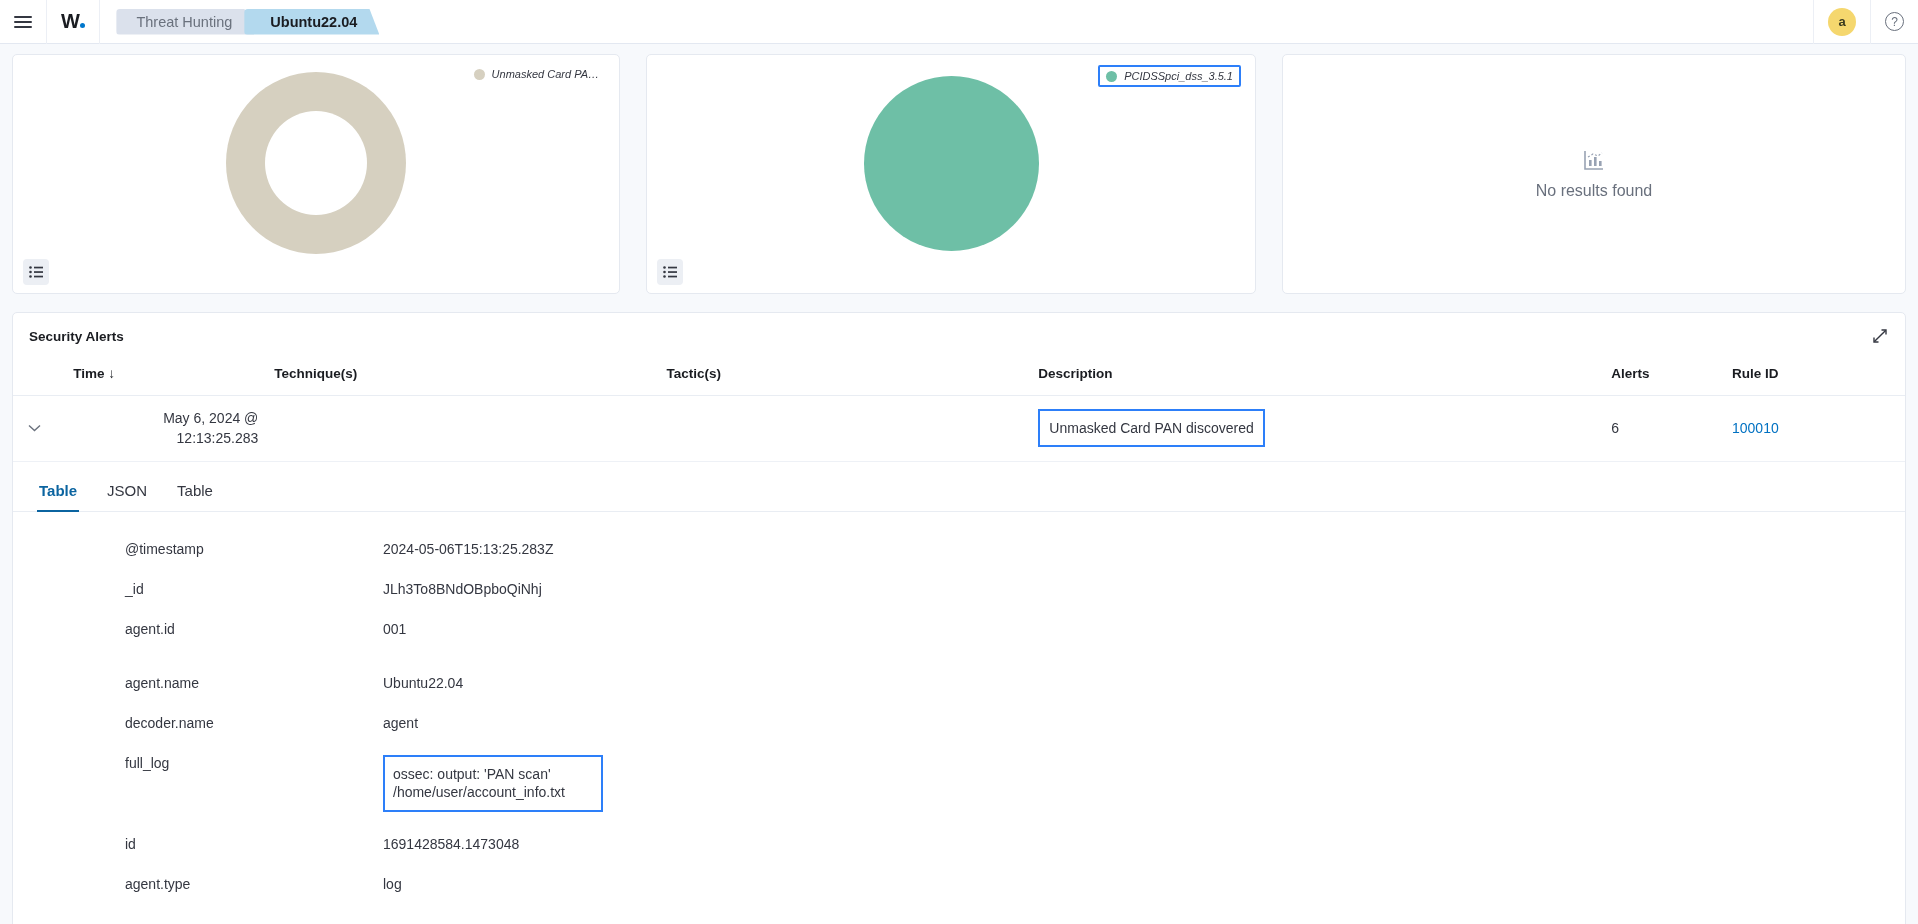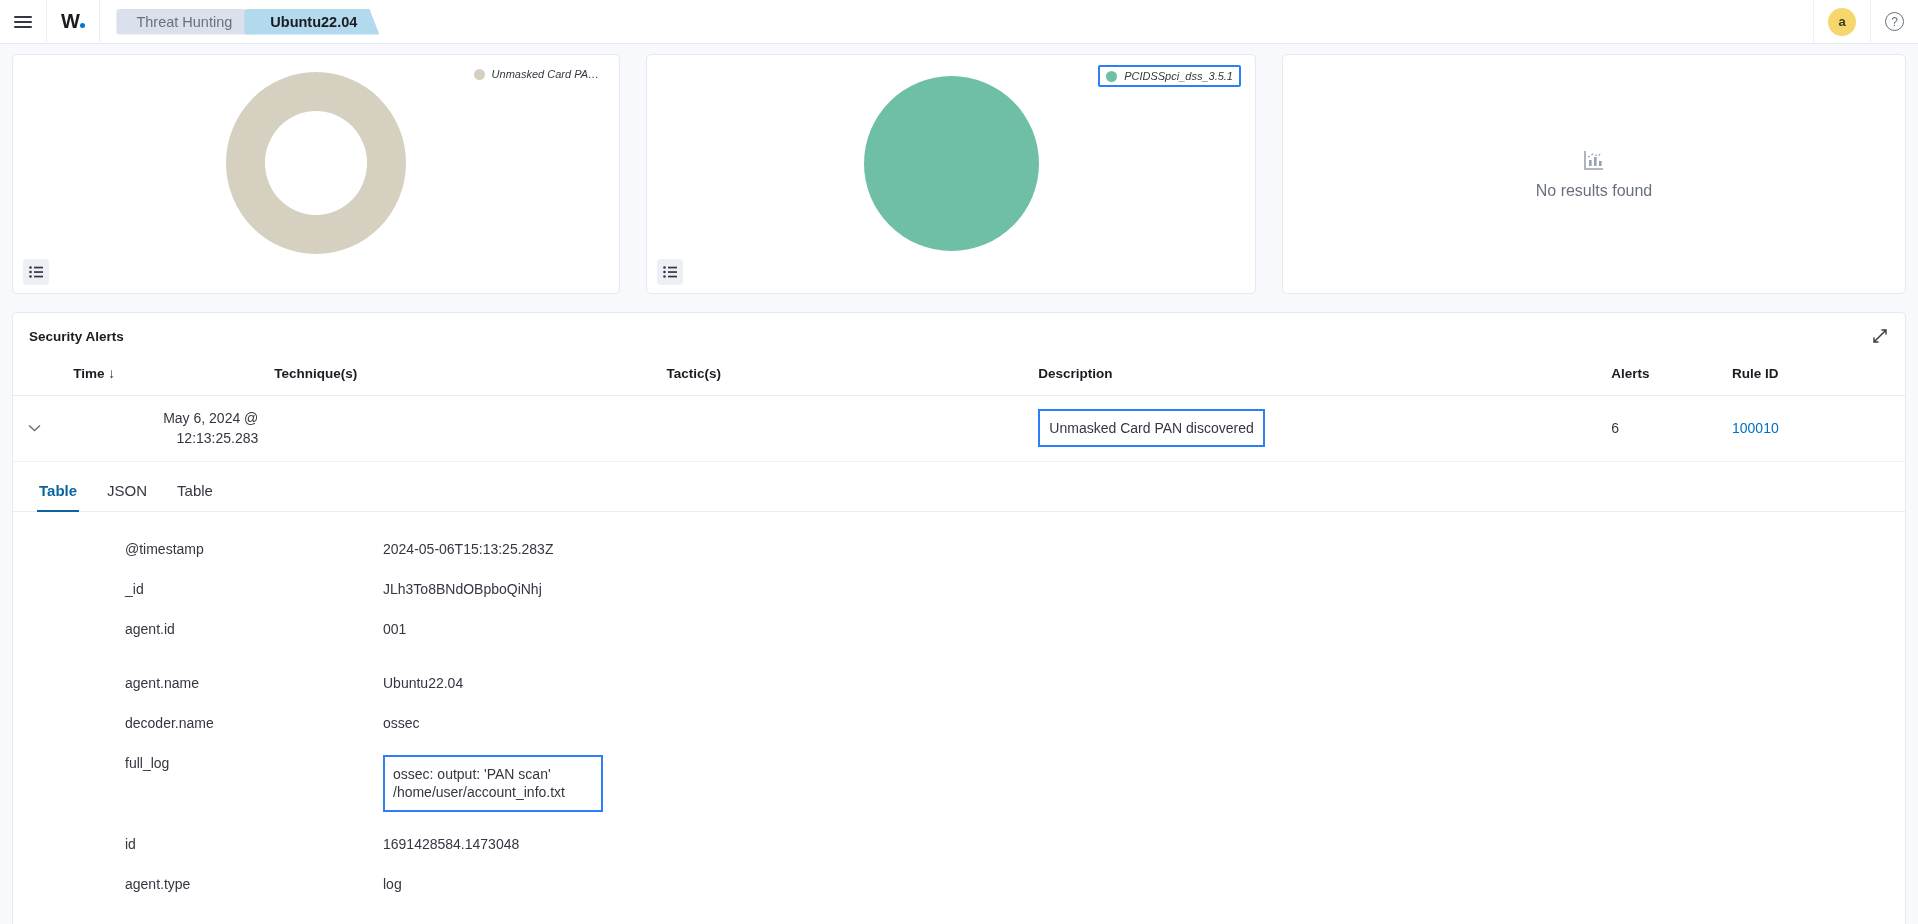--- a/index.html
+++ b/index.html
@@ -412,21 +412,21 @@
         </tr>
       <tr>
         <td class="field-name">agent.name</td>
         <td class="field-value">Ubuntu22.04</td>
       </tr>
       <tr class="spacer-row">
           <td colspan="2"></td>
         </tr>
       <tr>
         <td class="field-name">decoder.name</td>
-        <td class="field-value">ossec</td>
+        <td class="field-value">agent</td>
       </tr>
       <tr class="spacer-row">
           <td colspan="2"></td>
         </tr>
       <tr>
         <td class="field-name">full_log</td>
         <td class="field-value">
           <span class="value-box">ossec: output: 'PAN scan' /home/user/account_info.txt</span>
         </td>
       </tr>

